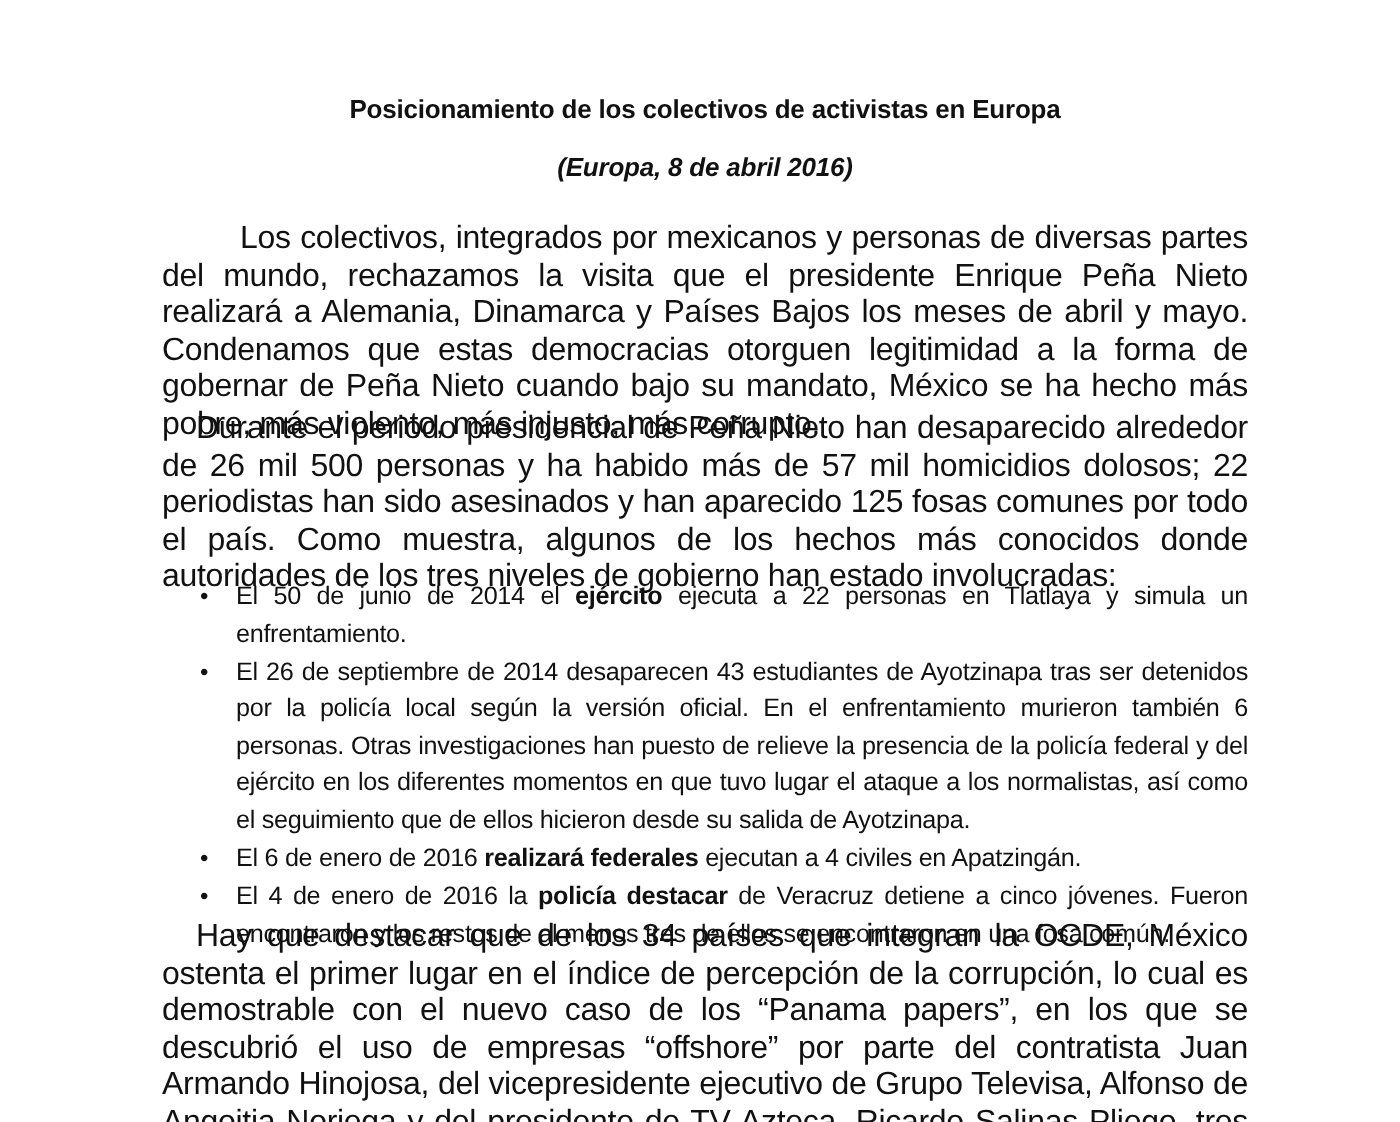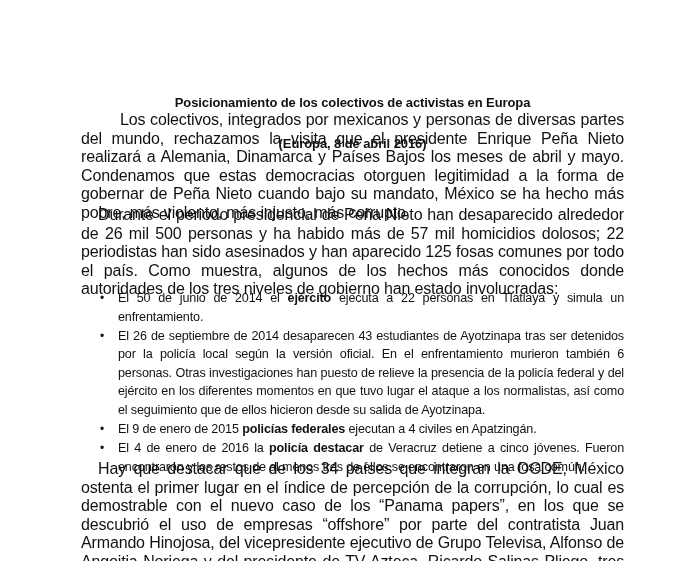--- a/index.html
+++ b/index.html
@@ -23,24 +23,23 @@
   }
   .title {
     position: absolute;
     left: 0;
     width: 543px;
     text-align: center;
     font-weight: bold;
     font-size: 13px;
     line-height: 16px;
     letter-spacing: -0.1px;
-    margin-top: 48px;
   }
   .title-main { top: 47px; }
-  .title-date { top: 88px; }
+  .title-date { top: 76px; font-style: italic; }
   .para {
     position: absolute;
     left: 0;
     width: 543px;
     font-size: 16px;
     line-height: 18.6px;
     text-align: justify;
     letter-spacing: -0.15px;
     margin: 0;
   }
@@ -86,21 +85,21 @@
   <p class="para p2">Durante el periodo presidencial de Peña Nieto han desaparecido alrededor de 26 mil 500 personas y ha habido más de 57 mil homicidios dolosos; 22 periodistas han sido asesinados y han aparecido 125 fosas comunes por todo el país. Como muestra, algunos de los hechos más conocidos donde autoridades de los tres niveles de gobierno han estado involucradas:</p>
 
   <ul class="bullets">
     <li class="bullet">
       <span class="bullet-dot">•</span><span>El 50 de junio de 2014 el </span><b>ejército</b><span> ejecuta a 22 personas en Tlatlaya y simula un enfrentamiento.</span>
     </li>
     <li class="bullet">
       <span class="bullet-dot">•</span><span>El 26 de septiembre de 2014 desaparecen 43 estudiantes de Ayotzinapa tras ser detenidos por la policía local según la versión oficial. En el enfrentamiento murieron también 6 personas. Otras investigaciones han puesto de relieve la presencia de la policía federal y del ejército en los diferentes momentos en que tuvo lugar el ataque a los normalistas, así como el seguimiento que de ellos hicieron desde su salida de Ayotzinapa.</span><b></b><span></span>
     </li>
     <li class="bullet">
-      <span class="bullet-dot">•</span><span>El 9 de enero de 2015 </span><b>policías federales</b><span> ejecutan a 4 civiles en Apatzingán.</span>
+      <span class="bullet-dot">•</span><span>El 6 de enero de 2016 </span><b>realizará federales</b><span> ejecutan a 4 civiles en Apatzingán.</span>
     </li>
     <li class="bullet">
       <span class="bullet-dot">•</span><span>El 4 de enero de 2016 la </span><b>policía destacar</b><span> de Veracruz detiene a cinco jóvenes. Fueron encontraron y los restos de al menos tres de ellos se encontraron en una fosa común.</span>
     </li>
   </ul>
 
   <p class="para p3">Hay que destacar que de los 34 países que integran la OCDE, México ostenta el primer lugar en el índice de percepción de la corrupción, lo cual es demostrable con el nuevo caso de los “Panama papers”, en los que se descubrió el uso de empresas “offshore” por parte del contratista Juan Armando Hinojosa, del vicepresidente ejecutivo de Grupo Televisa, Alfonso de Angoitia Noriega y del presidente de TV Azteca, Ricardo Salinas Pliego, tres empresarios muy ligados a la presidencia y a Enrique Peña Nieto.</p>
 
 </div>
 

